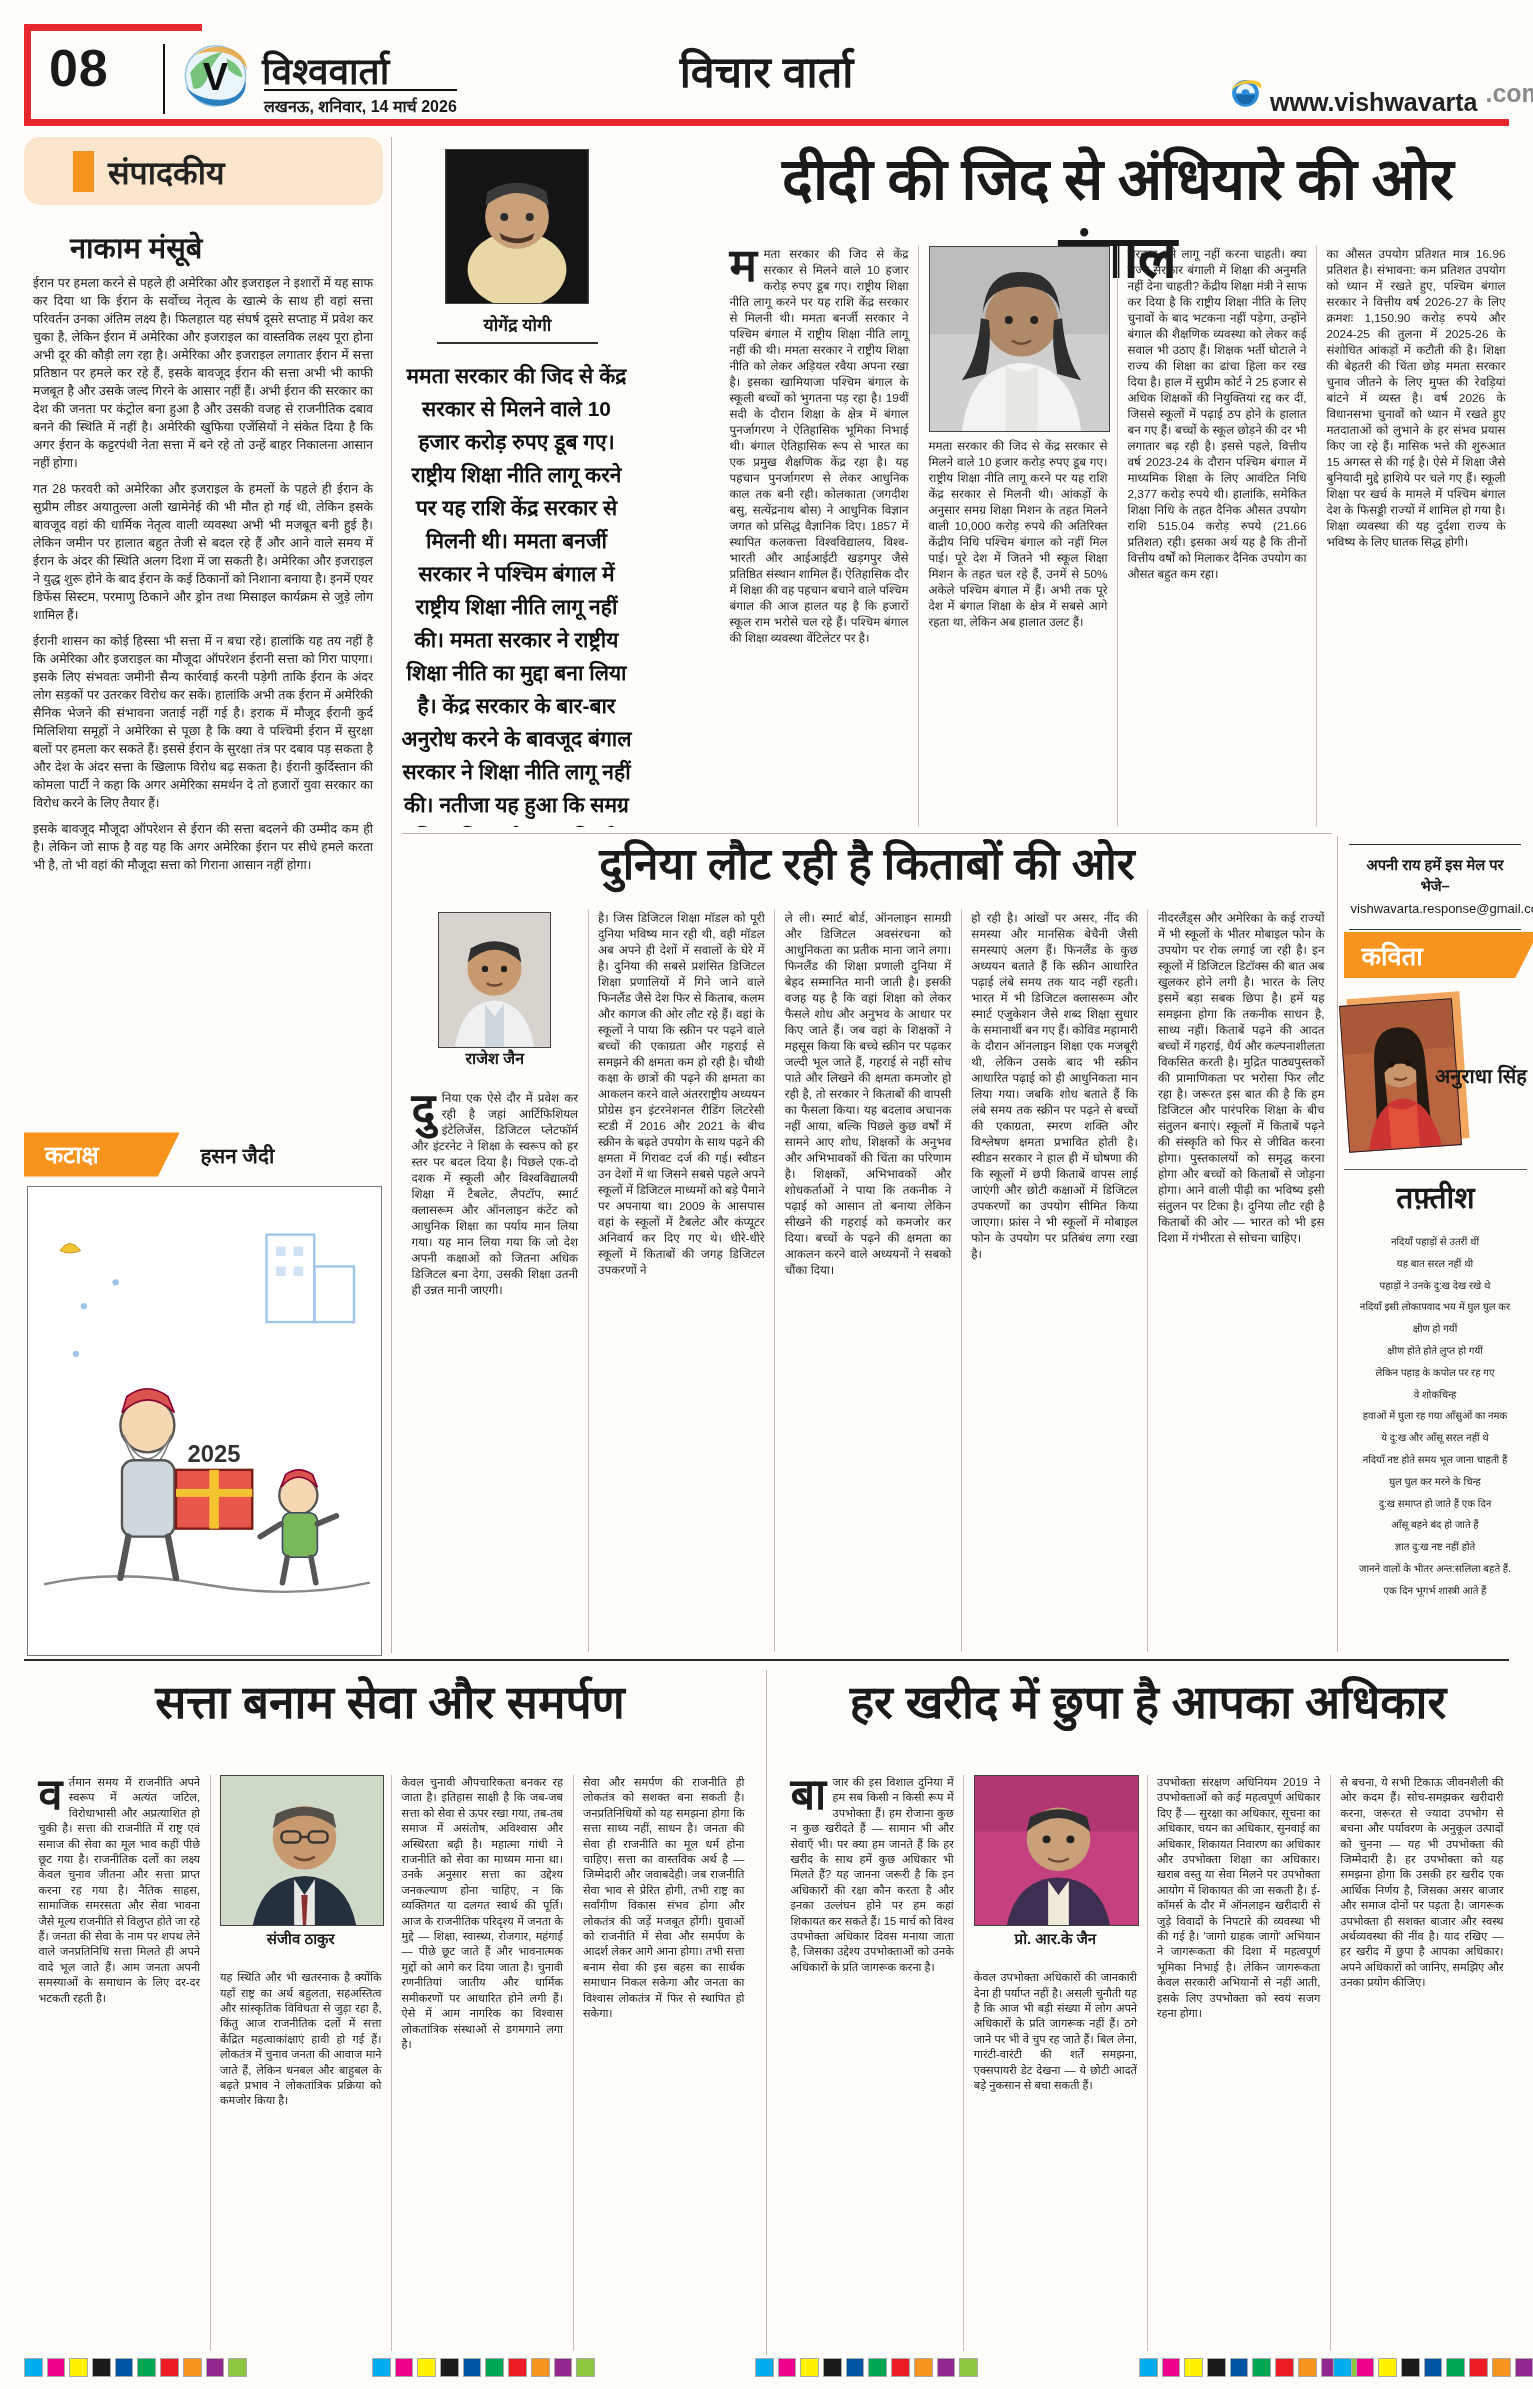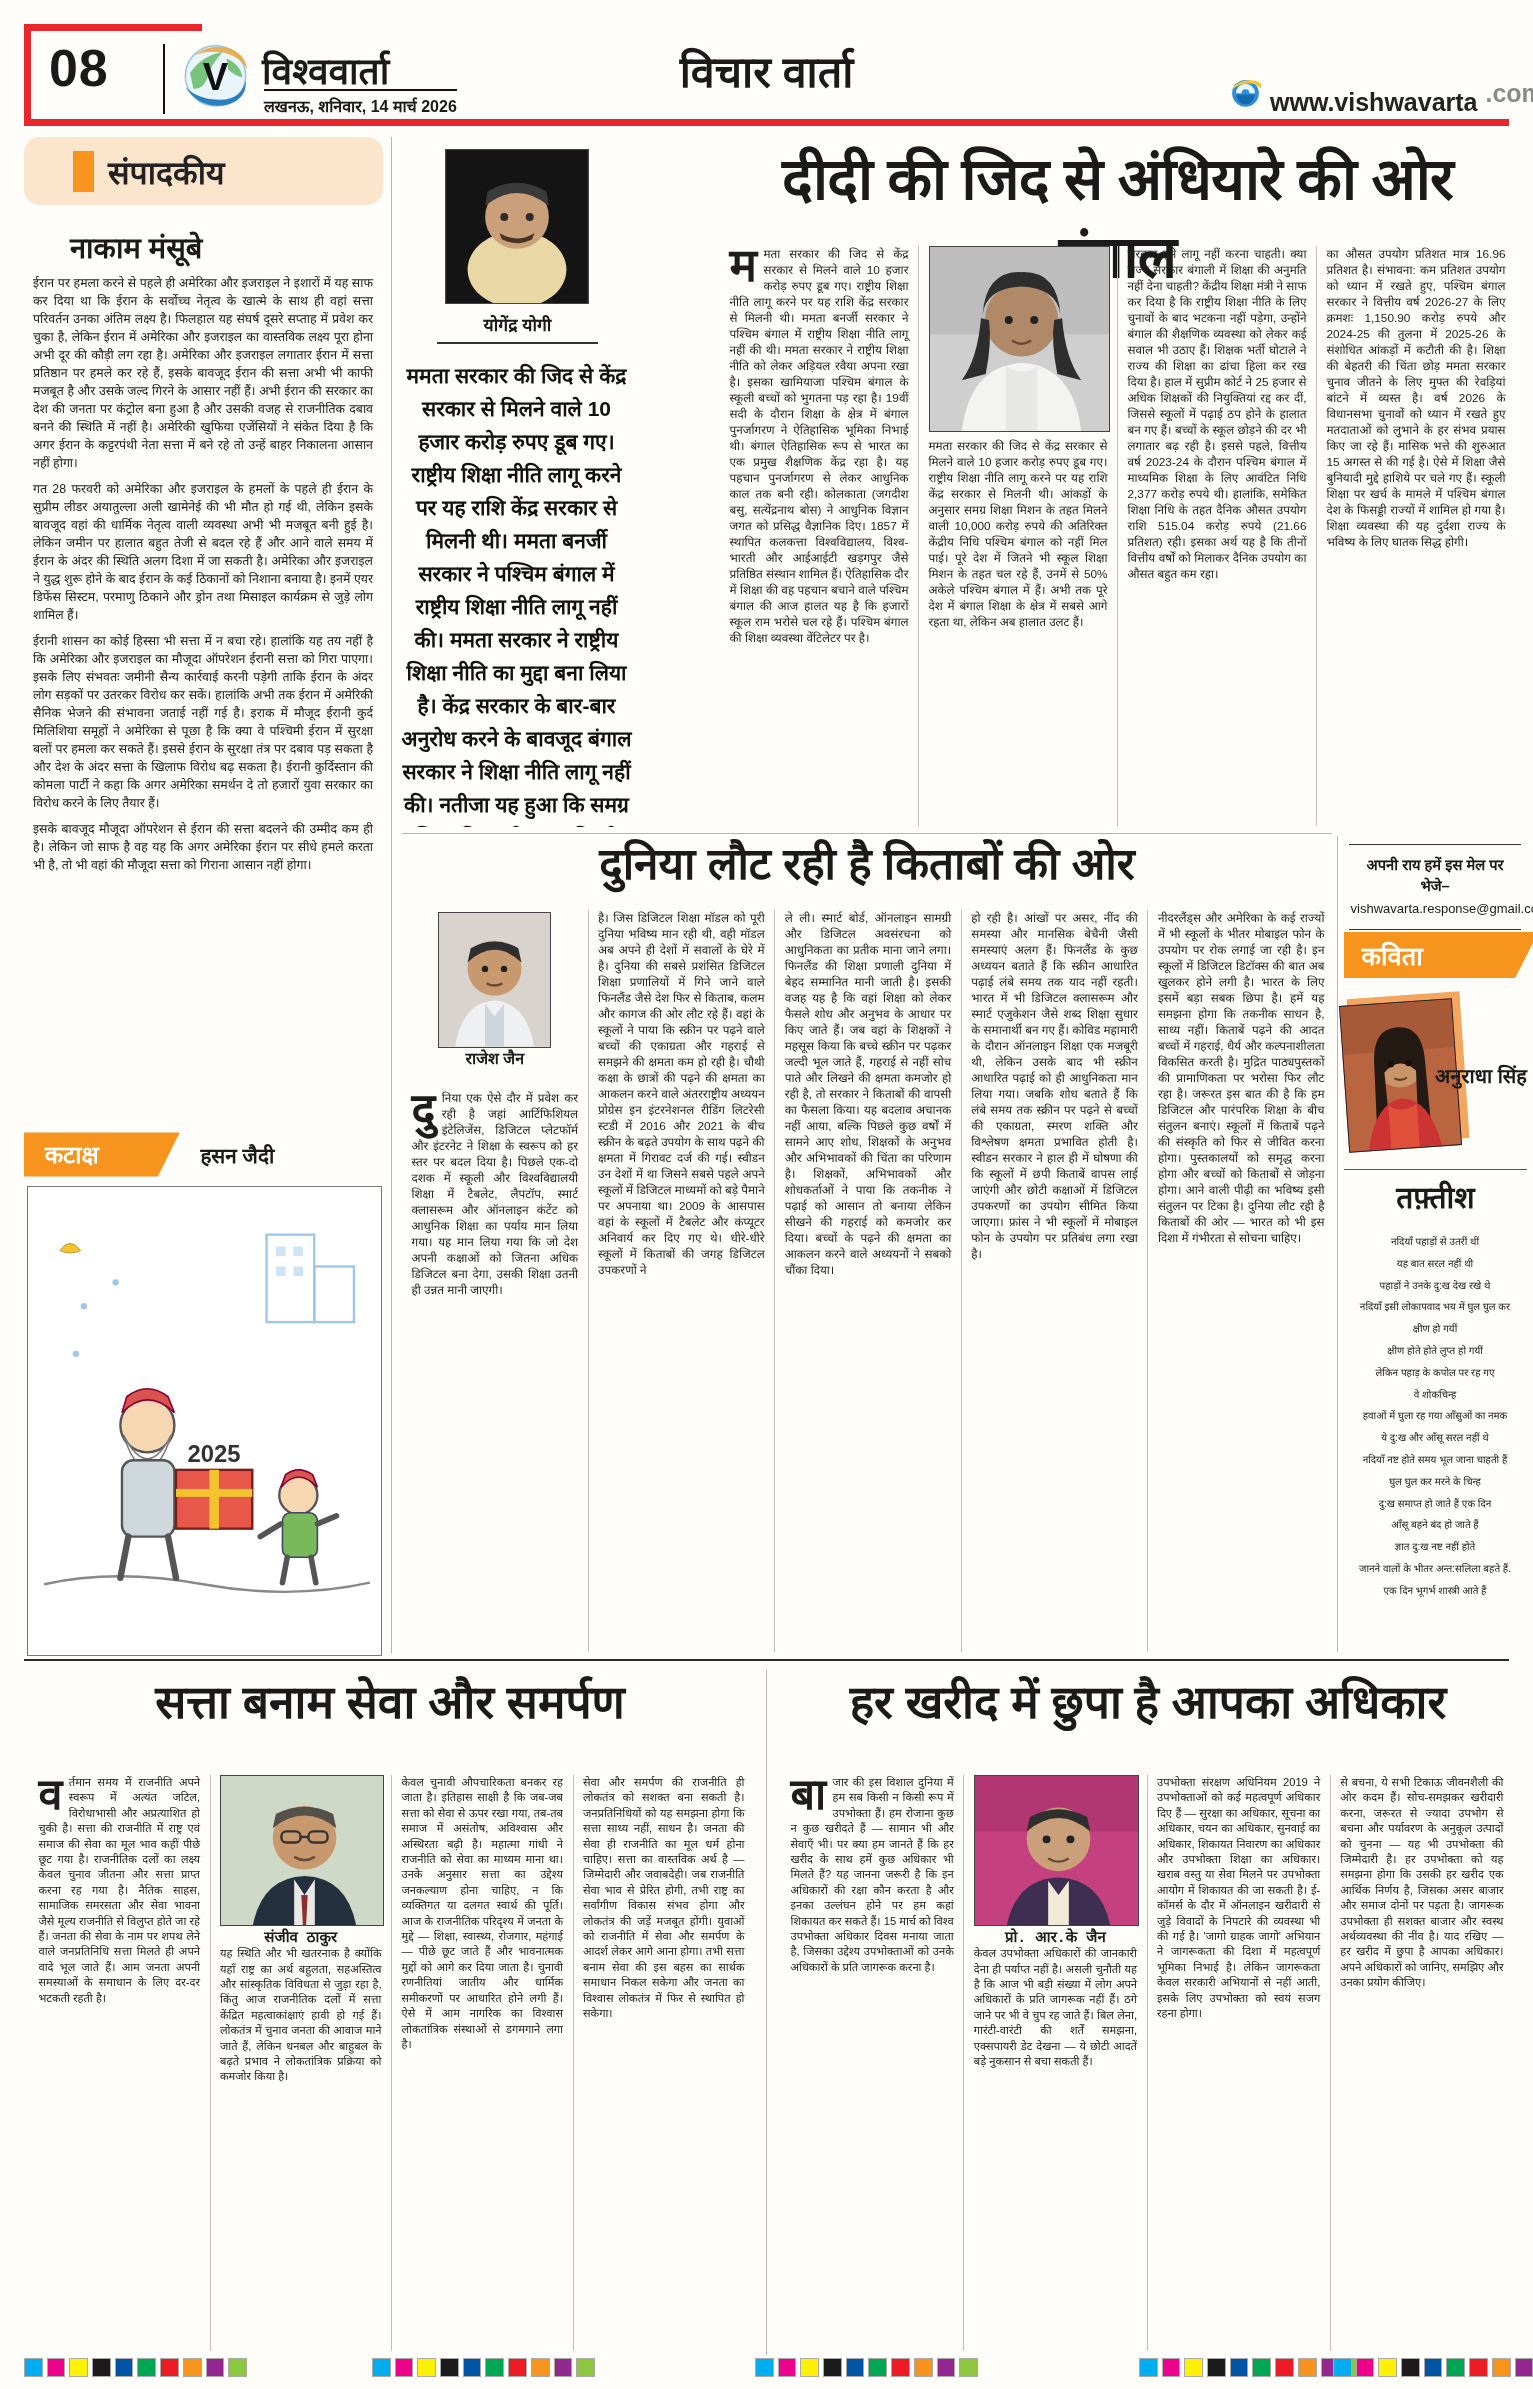--- a/index.html
+++ b/index.html
@@ -80,21 +80,21 @@
 
   
   .bottom-rule{left:24px;top:1659px;width:1485px;}
   .bot-vline{left:766px;top:1670px;height:685px;}
   .power-headline{left:32px;top:1673px;width:716px;text-align:center;font-size:46px;font-weight:900;line-height:1.3;}
   .power-body{left:29px;top:1775px;width:725px;height:576px;}
   .consumer-headline{left:783px;top:1673px;width:730px;text-align:center;font-size:46px;font-weight:900;line-height:1.3;}
   .consumer-body{left:781px;top:1775px;width:732px;height:576px;}
   .power-body .bcol,.consumer-body .bcol{font-size:11.2px;line-height:15.4px;}
   .bot-photo{width:100%;height:149px;margin-bottom:4.8px;}
-  .bot-author{font-size:15px;font-weight:800;text-align:center;margin-bottom:0;font-family:Liberation Mono, monospace;}
+  .bot-author{font-size:15px;font-weight:800;text-align:center;margin-bottom:24px;}
   .bot-dcap{font-size:43px;line-height:35px;}
 
   
   .cal{display:flex;gap:4px;top:2358px;}
   .cal span{width:16.7px;height:16.7px;display:inline-block;border:0.8px solid #aaa;}
   .cal1{left:24px;} .cal2{left:372px;} .cal3{left:755px;} .cal4{left:1139px;} .cal5{left:1333px;}
 </style>
 </head>
 <body>
 

